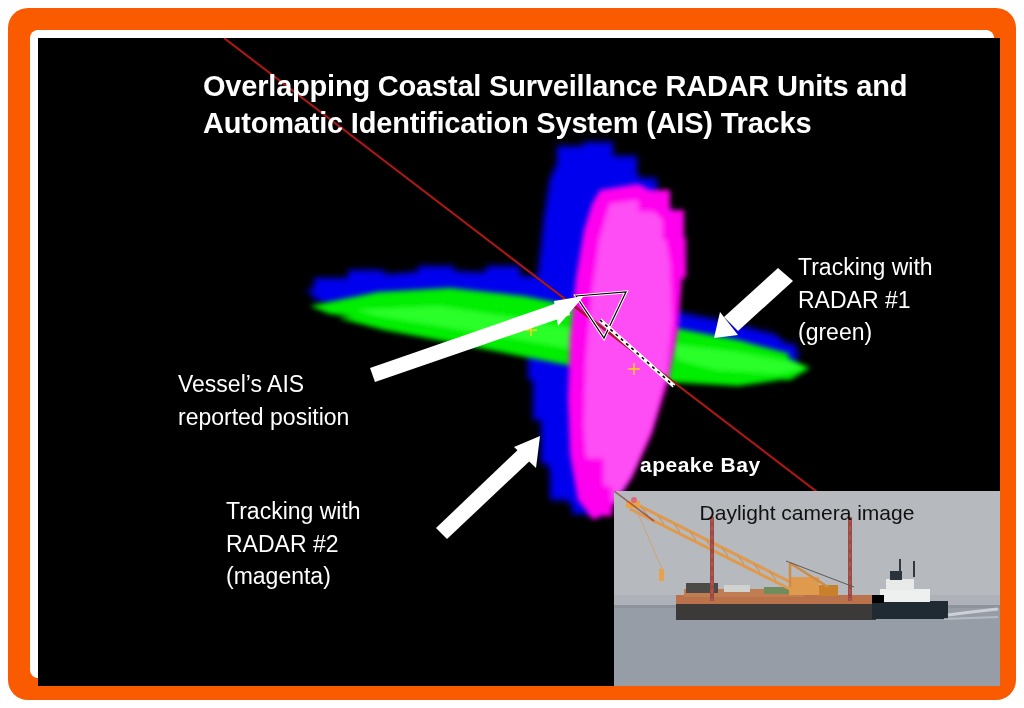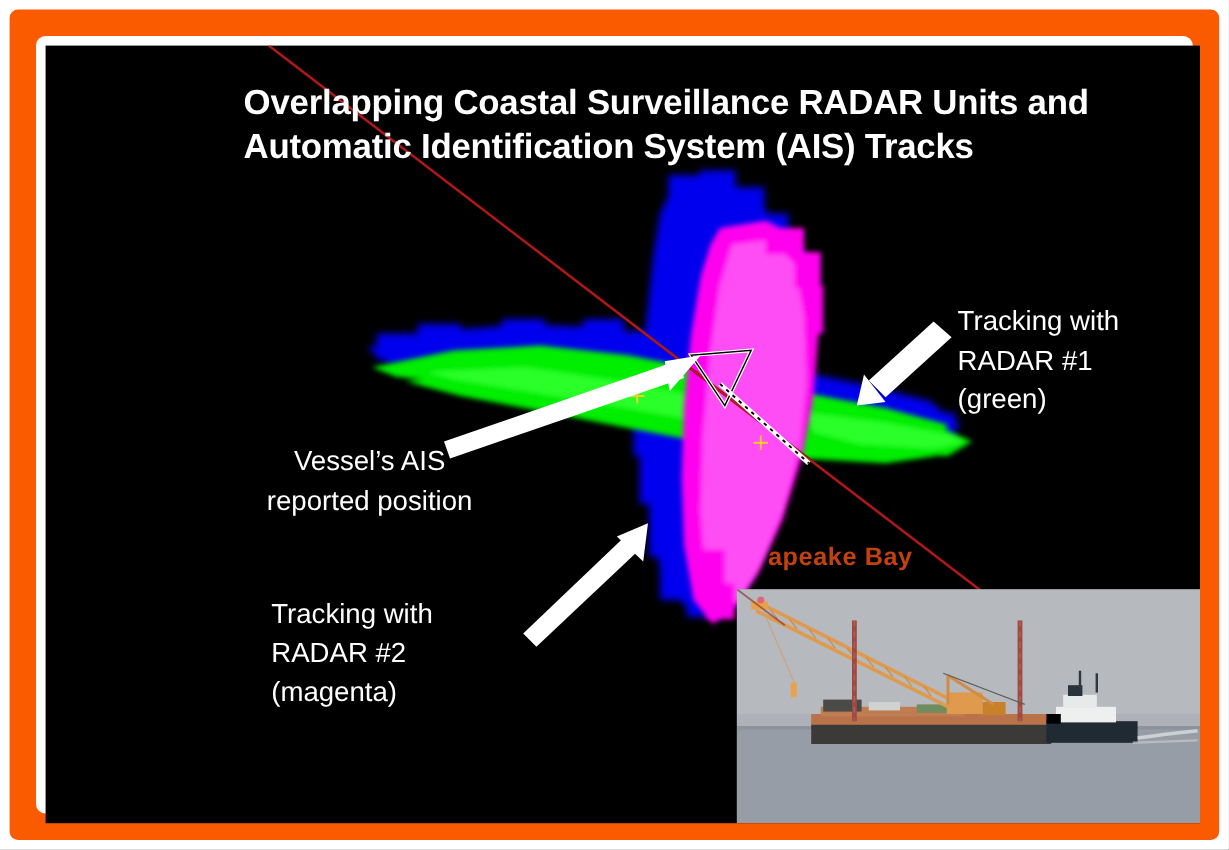--- a/index.html
+++ b/index.html
@@ -11,21 +11,21 @@
     font-family: "Liberation Sans", sans-serif;
     overflow: hidden;
   }
 
   
   #slide-frame {
     position: absolute;
     left: 8px; top: 8px;
     width: 1008px; height: 692px;
     background: #fa5a00;
-    border-radius: 7px;
+    border-radius: 20px;
     box-sizing: border-box;
   }
   #slide-frame-inner-white {
     position: absolute;
     left: 22px; top: 22px;
     right: 22px; bottom: 22px;
     background: #ffffff;
     border-radius: 8px;
   }
 
@@ -57,41 +57,41 @@
     position: absolute;
     left: 0; top: 0; width: 962px; height: 648px;
     z-index: 10;
   }
   #radar-blobs svg { display: block; }
 
   
   #map-label {
     position: absolute;
     left: 602px; top: 415px;
-    color: #c2410c;
+    color: #ffffff;
     font-size: 21px;
     font-weight: bold;
     letter-spacing: 0.5px;
     z-index: 14;
     text-shadow: 0 0 2px #000;
   }
 
   
   .annot {
     position: absolute;
     color: #ffffff;
     font-size: 23px;
     line-height: 1.42;
     white-space: pre-line;
     z-index: 30;
     font-weight: 400;
     margin-top: 27px;
   }
   #annot-radar1 { left: 760px; top: 186px; width: 210px; }
-  #annot-ais    { left: 140px; top: 303px; width: 260px; text-align: center; }
+  #annot-ais    { left: 140px; top: 303px; width: 260px; }
   #annot-radar2 { left: 188px; top: 430px; width: 230px; }
 
   
   #arrows-layer {
     position: absolute; left: 0; top: 0;
     width: 962px; height: 648px;
     z-index: 32; pointer-events: none;
   }
 
   
@@ -323,16 +323,17 @@
         <rect x="276" y="80" width="12" height="9" fill="#2a333c"></rect>
         <line x1="286" y1="68" x2="286" y2="82" stroke="#30383f" stroke-width="2"></line>
         <line x1="300" y1="70" x2="300" y2="86" stroke="#30383f" stroke-width="2"></line>
         <rect x="258" y="104" width="12" height="8" fill="#2b3views"></rect>
 
         <path d="M334 124 Q356 121 384 118" stroke="#d6dade" stroke-width="3" fill="none" opacity="0.85"></path>
         <path d="M330 128 Q354 127 384 126" stroke="#c2c8cd" stroke-width="2" fill="none" opacity="0.7"></path>
 
         <line x1="0" y1="0" x2="40" y2="30" stroke="#7a2020" stroke-width="1.6" opacity="0.55"></line>
       </svg>
+      <div id="photo-caption">Daylight camera image</div>
     </div>
 
   </div>
 </div>
 
 </body></html>

